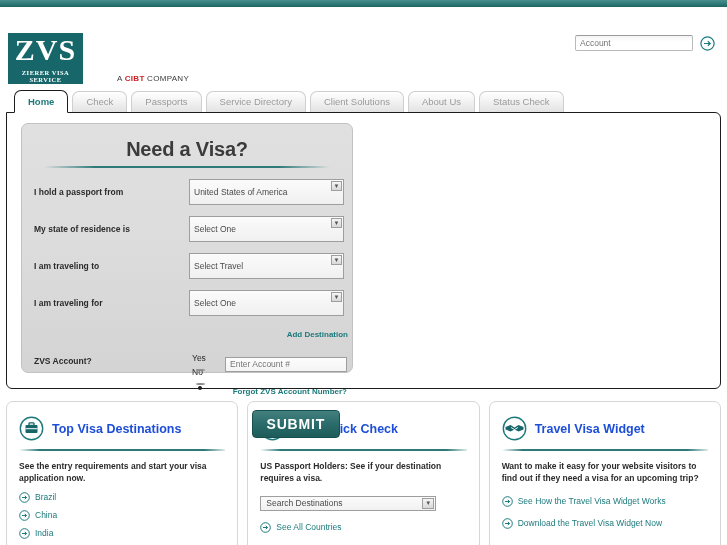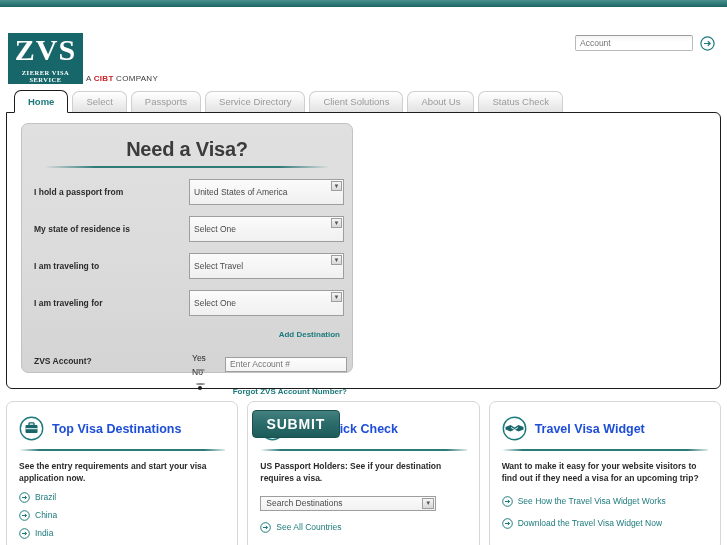--- a/index.html
+++ b/index.html
@@ -33,20 +33,21 @@
     font-family: "Liberation Serif", serif;
     font-weight: bold;
     font-size: 30px;
     letter-spacing: 1px;
     text-align: center;
     line-height: 34px;
   }
   .logo-sub {
     display: flex;
     align-items: flex-end;
+    gap: 31px;
   }
   .logo-tagline {
     background: #16666a;
     color: #ffffff;
     font-family: "Liberation Serif", serif;
     font-size: 6.5px;
     font-weight: bold;
     letter-spacing: 0.5px;
     padding: 1px 2px 1px 2px;
     width: 75px;
@@ -180,21 +181,21 @@
     position: absolute;
     right: 1px; top: 1px;
     width: 11px; height: 10px;
     background: linear-gradient(to bottom, #f5f5f5, #d8d8d8);
     border: 1px solid #9e9e9e;
     display: flex; align-items: center; justify-content: center;
     font-size: 6px; color: #555;
   }
   .addlink-row {
     text-align: right;
-    padding-right: 12px;
+    padding-right: 4px;
     margin-top: 7px;
   }
   .tlink {
     font-size: 8px;
     font-weight: bold;
     color: #1d7a7c;
     text-decoration: none;
     cursor: pointer;
   }
   .acct-row {
@@ -348,21 +349,21 @@
     <svg class="go-icon" width="15" height="15" viewBox="0 0 15 15">
       <circle cx="7.5" cy="7.5" r="6.6" fill="none" stroke="#1d7a7c" stroke-width="1.2"></circle>
       <path d="M4 7.5 H10 M7.8 5.3 L10.2 7.5 L7.8 9.7" fill="none" stroke="#1d7a7c" stroke-width="1.2"></path>
     </svg>
   </div>
 
 </div>
 
 <div class="tabs">
   <div class="tab active">Home</div>
-  <div class="tab">Select</div>
+  <div class="tab">Check</div>
   <div class="tab">Passports</div>
   <div class="tab">Service Directory</div>
   <div class="tab">Client Solutions</div>
   <div class="tab">About Us</div>
   <div class="tab">Status Check</div>
 </div>
 
 <div class="content">
 
   <div class="form-panel">

